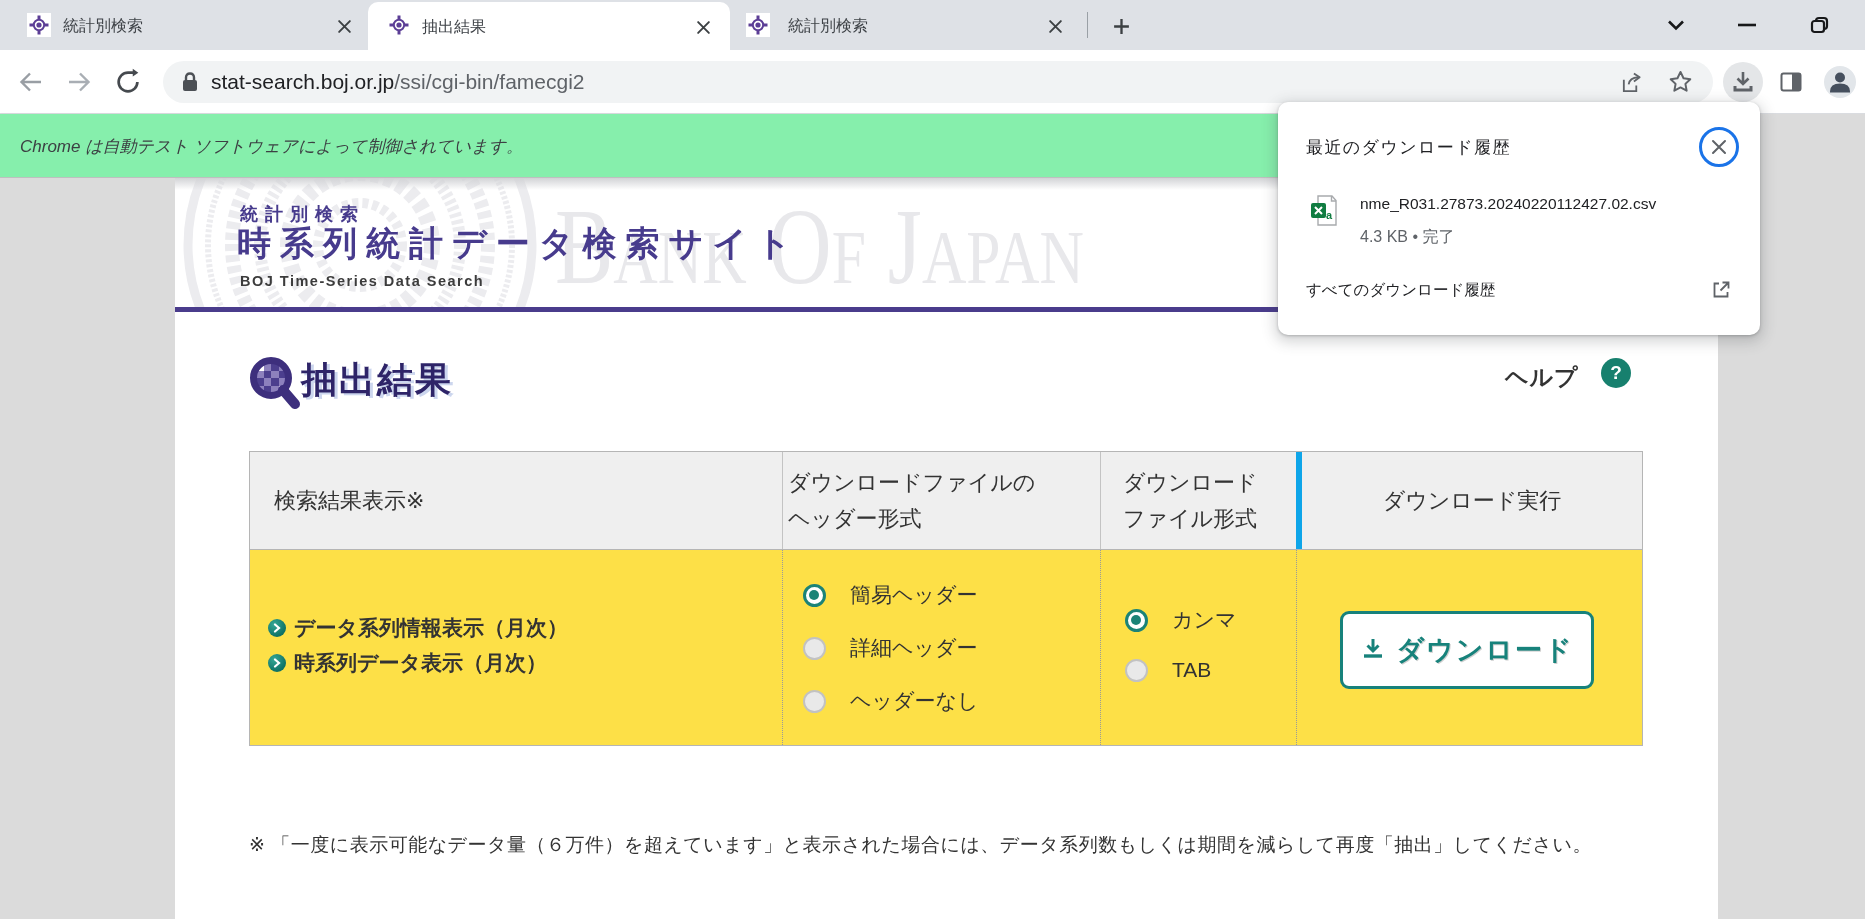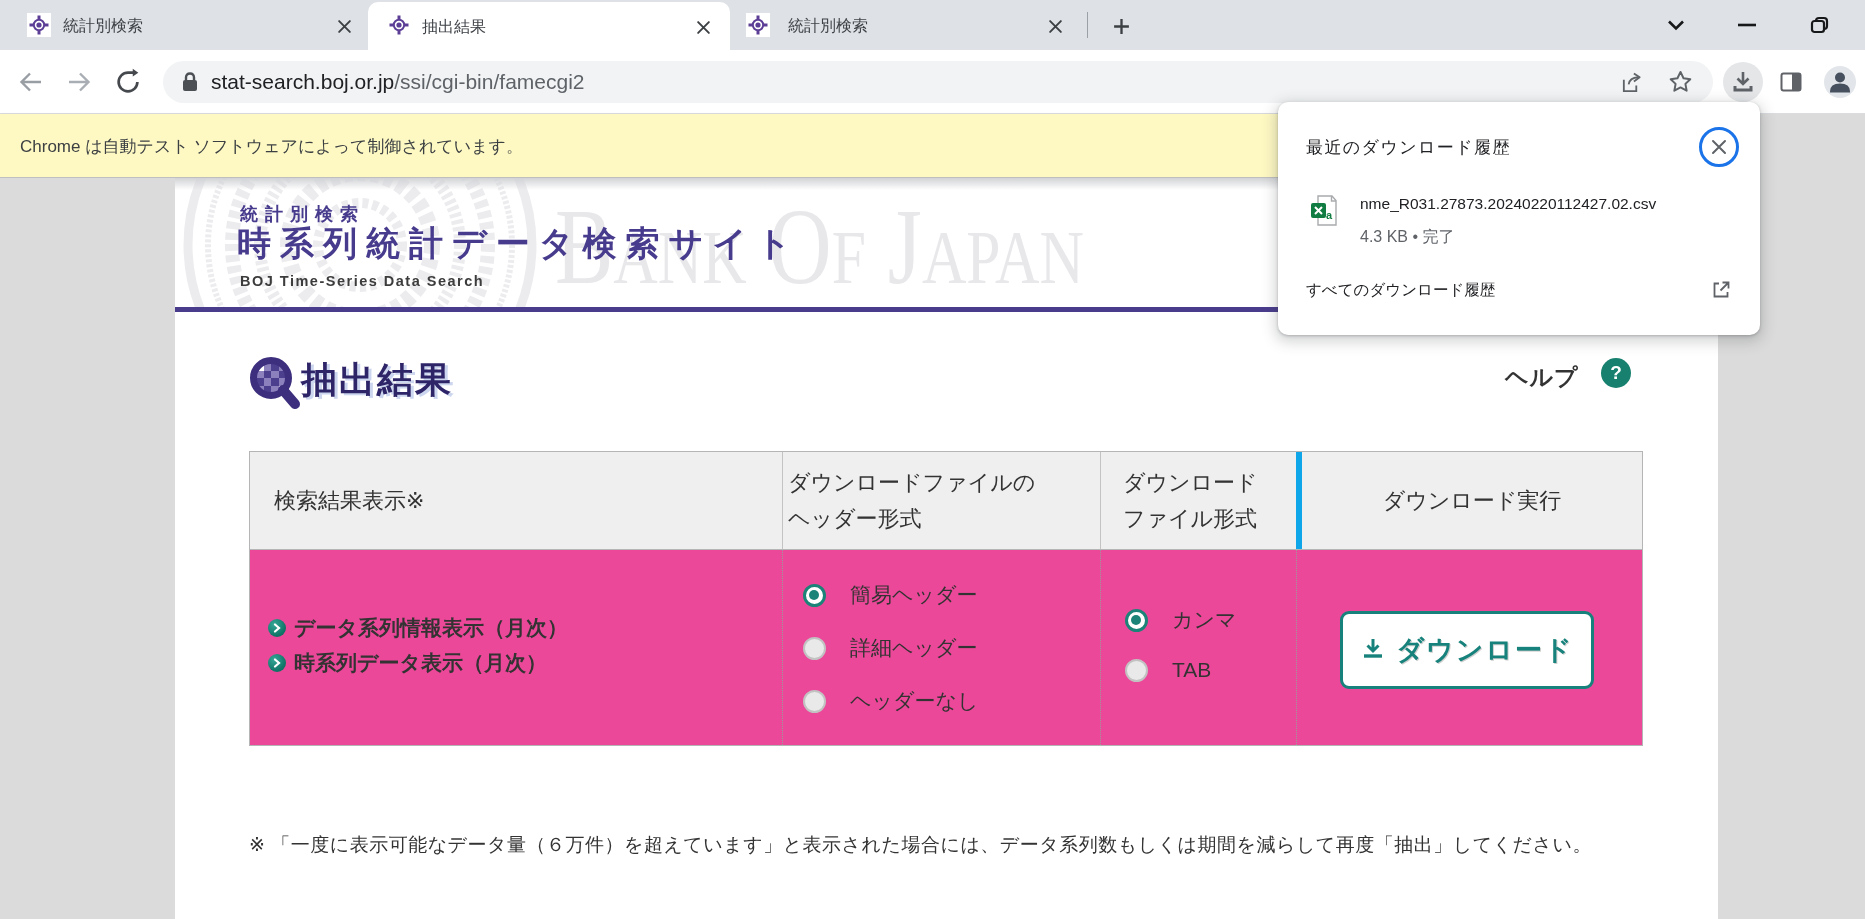--- a/index.html
+++ b/index.html
@@ -17,21 +17,21 @@
   .tabstrip-divider { width:1px; height:26px; background:#9b9fa3; background:#9aa0a6; top:12px; }
   .winbtn { display:flex; align-items:center; justify-content:center; }
 
   #toolbar { left:0; top:50px; width:1865px; height:64px; background:#fff; border-bottom:1px solid #dadce0; }
   #omnibox { left:163px; top:11px; width:1550px; height:42px; background:#f1f3f4; border-radius:21px; }
   .url-text { font-size:21px; white-space:nowrap; }
   .url-domain { color:#202124; }
   .url-path { color:#5f6368; }
   #dl-toolbar-circle { left:1723px; top:12px; width:40px; height:40px; border-radius:50%; background:#e4e6e8; }
 
-  #infobar { left:0; top:114px; width:1500px; height:64px; background:#fef9c3; border-bottom:1px solid #bfbfbf; box-shadow:0 1px 3px rgba(0,0,0,.10); }
+  #infobar { left:0; top:114px; width:1500px; height:64px; background:#86efac; border-bottom:1px solid #bfbfbf; box-shadow:0 1px 3px rgba(0,0,0,.10);font-style:italic; }
   #infobar-text { left:20px; top:0; height:64px; display:flex; align-items:center; font-size:17px; color:#3c4043; }
 
   
   #page { left:0; top:178px; width:1865px; height:741px; background:#dbdbdb; overflow:hidden; }
   #content-col { left:175px; top:0; width:1543px; height:741px; background:#fff; }
 
   #site-header { left:0; top:0; width:1543px; height:129px; background:#fff; overflow:hidden; }
   #header-topgrad { left:0; top:0; width:1543px; height:12px; background:linear-gradient(#d2d3d6, rgba(255,255,255,0)); }
   #wm-bankofjapan { left:380px; top:15px; line-height:1; font-family:"Liberation Serif","DejaVu Serif",serif; font-variant:small-caps; font-size:108px; color:#e8e8eb; letter-spacing:0px; white-space:nowrap; transform:scaleX(.81); transform-origin:0 50%; }
   #hdr-org { left:65px; top:24px; font-size:18px; font-weight:bold; color:#473b8d; letter-spacing:7px; }
@@ -39,21 +39,21 @@
   #hdr-sub { left:65px; top:95px; font-size:14.5px; font-weight:bold; color:#3c3c3c; letter-spacing:1.5px; }
   #purple-rule { left:0px; top:129px; width:1543px; height:5px; background:#4a3c8c; }
 
   #section-head-row { left:0; top:134px; width:1543px; height:110px; }
   #magnifier-icon { left:74px; top:44px; }
   #section-title { left:126px; top:44px; font-size:36px; font-weight:bold; color:#2e2468; letter-spacing:2px; text-shadow:3px 2px 0 #ccd6ee; }
   #help-label { left:1330px; top:50px; font-size:23px; font-weight:bold; color:#333; letter-spacing:1px; }
   #help-circle { left:1426px; top:46px; width:30px; height:30px; border-radius:50%; background:#17806e; color:#fff; font-size:19px; font-weight:bold; display:flex; align-items:center; justify-content:center; }
 
   
-  #result-table { left:74px; top:273px; width:1394px; height:295px; border:1px solid #b5b5b5; background:#ec4899; }
+  #result-table { left:74px; top:273px; width:1394px; height:295px; border:1px solid #b5b5b5; background:#fde047; }
   .th-row { left:0; top:0; width:1392px; height:98px; background:#efefef; border-bottom:1px solid #b5b5b5; display:flex; }
   .th { font-size:22px; color:#333; font-weight:normal; display:flex; flex-direction:column; justify-content:center; line-height:36px; }
   .th1 { width:532px; padding-left:24px; }
   .th2 { width:318px; padding-left:5px; border-left:1px solid #c3c3c3; }
   .th3 { width:196px; padding-left:22px; border-left:1px solid #c3c3c3; }
   .th4 { width:346px; border-left:6px solid #0ea5e9; align-items:center; }
   .td-row { left:0; top:98px; width:1392px; height:195px; display:flex; }
   .td { position:relative; }
   .td1 { width:532px; }
   .td2 { width:318px; border-left:1px dotted #9a9a9a; }

